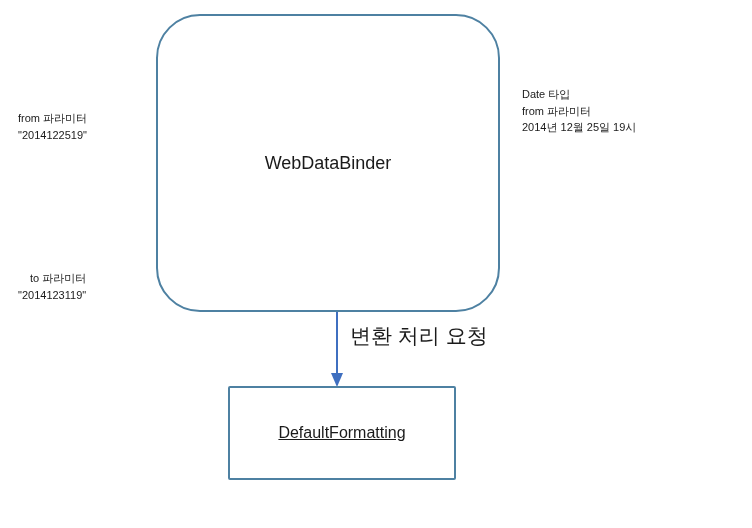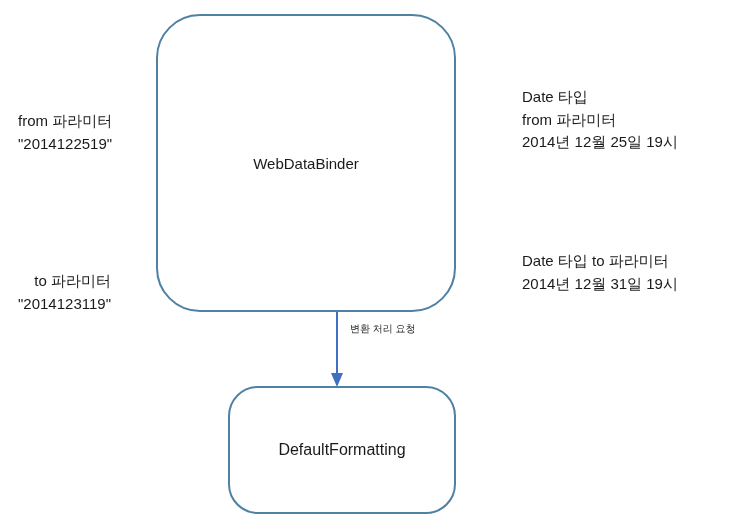--- a/index.html
+++ b/index.html
@@ -19,55 +19,56 @@
     box-sizing: border-box;
     display: flex;
     flex-direction: column;
     align-items: center;
     justify-content: center;
     text-align: center;
   }
   .main-box {
     left: 156px;
     top: 14px;
-    width: 300px;
+    width: 344px;
     height: 298px;
     border-radius: 44px;
-    font-size: 15px;
+    font-size: 18px;
   }
   .bottom-box {
     left: 228px;
     top: 386px;
     width: 228px;
-    height: 128px;
-    border-radius: 30px;
+    height: 94px;
+    border-radius: 2px;
     font-size: 16px;
     line-height: 1.4;
+    text-decoration: underline;
   }
   .side-label {
     position: absolute;
-    font-size: 15px;
+    font-size: 11px;
     line-height: 1.5;
     white-space: nowrap;
   }
   .side-label div { white-space: nowrap; }
   .label-left-top    { left: 18px;  top: 110px; }
   .label-left-bottom { left: 18px;  top: 270px; text-align: right; }
   .label-right-top    { left: 522px; top: 86px;  }
   .label-right-bottom { left: 522px; top: 250px; }
   .arrow-svg {
     position: absolute;
     left: 327px;
     top: 312px;
   }
   .arrow-label {
     position: absolute;
     left: 350px;
     top: 322px;
-    font-size: 10px;
+    font-size: 21px;
     white-space: nowrap;
   }
 </style>
 </head>
 <body>
 
 <div class="canvas">
 
   <div class="box main-box">
     <span>WebDataBinder</span>
@@ -82,24 +83,20 @@
     <div>to 파라미터</div>
     <div>"2014123119"</div>
   </div>
 
   <div class="side-label label-right-top">
     <div>Date 타입</div>
     <div>from 파라미터</div>
     <div>2014년 12월 25일 19시</div>
   </div>
 
-  <div class="side-label label-right-bottom">
-    <div>Date 타입 to 파라미터</div>
-    <div>2014년 12월 31일 19시</div>
-  </div>
 
   <svg class="arrow-svg" width="20" height="76" viewBox="0 0 20 76" aria-hidden="true">
     <line x1="10" y1="0" x2="10" y2="62" stroke="#3f6fc0" stroke-width="2"></line>
     <polygon points="4,61 16,61 10,75" fill="#3f6fc0"></polygon>
   </svg>
 
   <div class="arrow-label">변환 처리 요청</div>
 
   <div class="box bottom-box">
     <div>DefaultFormatting</div>

